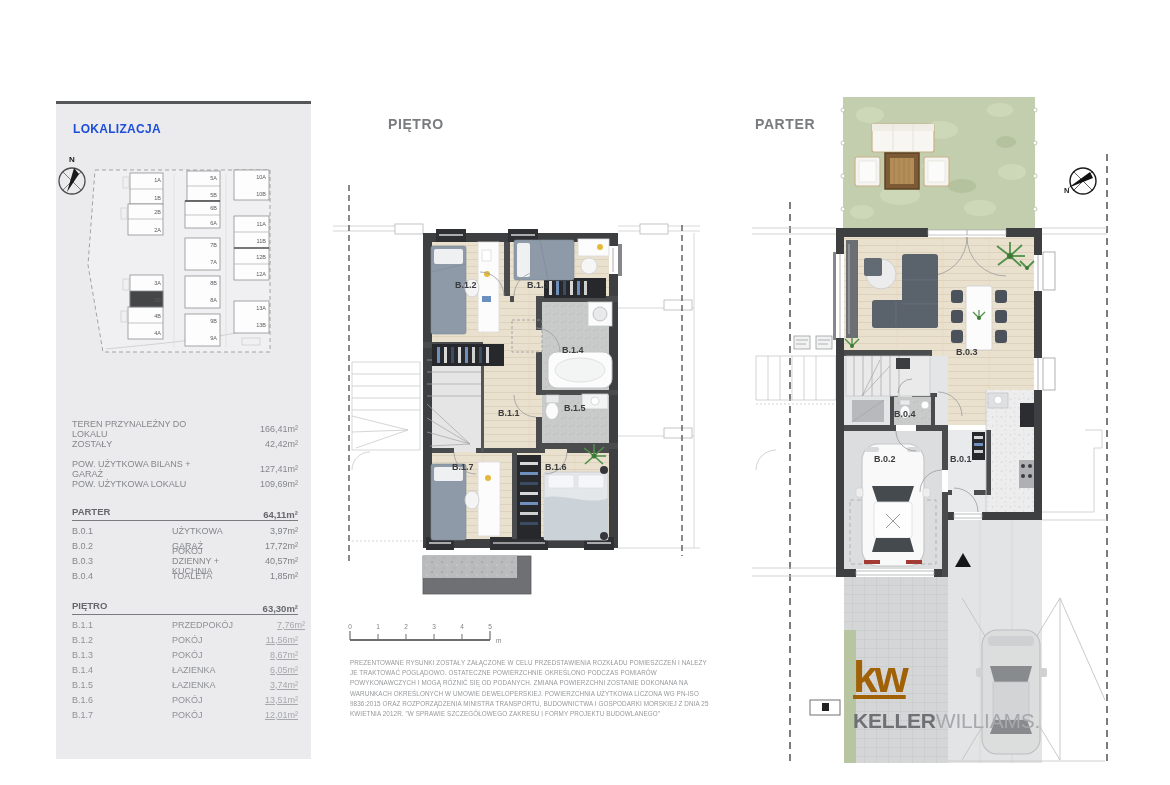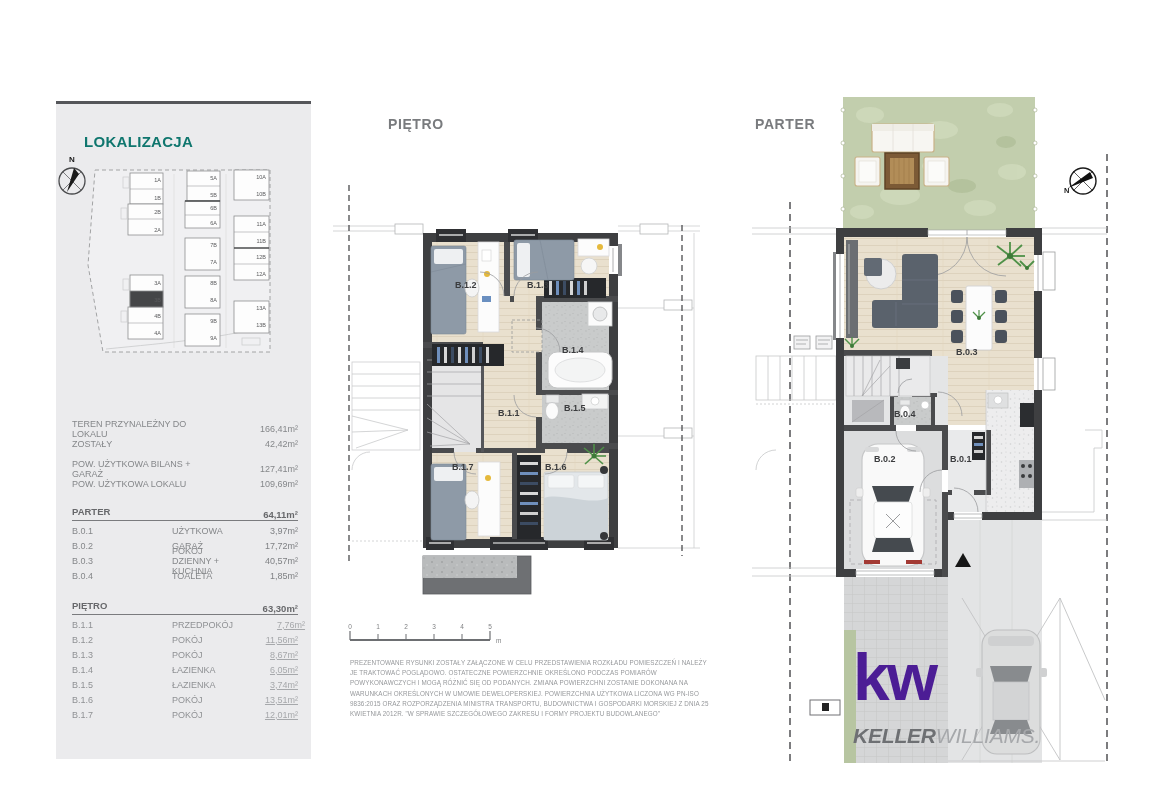--- a/index.html
+++ b/index.html
@@ -8,22 +8,22 @@
     font-family:"Liberation Sans", sans-serif;
   }
   .canvas{position:absolute;inset:0;}
 
   
   .left-panel{
     position:absolute;left:56px;top:101px;width:255px;height:658px;
     background:#ebebed;border-top:3px solid #55565a;box-sizing:border-box;
   }
   .panel-title{
-    position:absolute;left:16px;top:17px;margin:12px;
-    font-size:15px;font-weight:700;color:#0f766e;letter-spacing:.3px;
+    position:absolute;left:16px;top:17px;margin:1px;
+    font-size:12px;font-weight:700;color:#1d4ed8;letter-spacing:.3px;
   }
   #site-map-svg{position:absolute;left:0;top:40px;}
   .tables{position:absolute;left:16px;right:13px;top:317px;}
   .bilans-title{font-size:16.5px;font-weight:700;color:#6f7174;margin:0 0 12px 0;letter-spacing:.2px;}
   .trow{display:flex;align-items:center;height:15px;font-size:9px;color:#85878a;gap:44px;}
   .trow .code{width:56px;flex:none;}
   .trow .name{flex:1;}
   .trow .val{flex:none;margin-left:auto;}
   .gap10{height:10px;} .gap12{height:12px;} .gap14{height:14px;}
   .sechead{display:flex;align-items:center;height:17px;font-size:9.5px;font-weight:700;color:#67686b;
@@ -46,22 +46,22 @@
   .room-label{fill:#3b3c3e;font-size:9px;font-weight:600;}
   .map-label{fill:#5a5b5d;font-size:5.5px;}
 
   .disclaimer{
     position:absolute;left:350px;top:658px;width:362px;margin:0;
     font-size:6.3px;line-height:1.62;color:#96989b;letter-spacing:.1px;
   }
 
   
   .kw-logo{position:absolute;left:853px;top:648px;z-index:5;}
-  .kw-k{font-size:66px;font-weight:700;color:#4c1d95;line-height:58px;letter-spacing:-3px;}
-  .kw-sub{font-size:21px;letter-spacing:-.2px;margin-top:18px;white-space:nowrap;font-style:italic;}
+  .kw-k{font-size:44px;font-weight:700;color:#a16207;line-height:58px;letter-spacing:-3px;text-decoration:underline;}
+  .kw-sub{font-size:21px;letter-spacing:-.2px;margin-top:3px;white-space:nowrap;}
   .kw-keller{color:#6e7073;font-weight:700;}
   .kw-williams{color:#a6a8ab;font-weight:400;}
 </style>
 </head>
 <body>
 
 <div class="canvas">
 
   <section class="left-panel">
     <h1 class="panel-title">LOKALIZACJA</h1>

